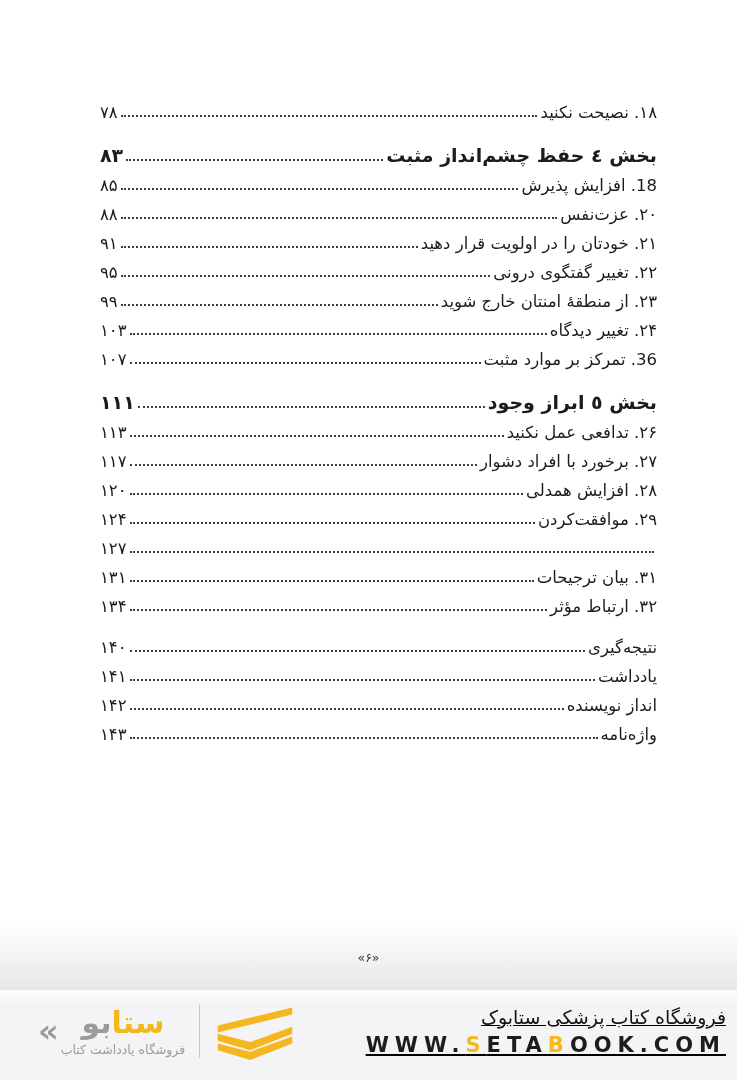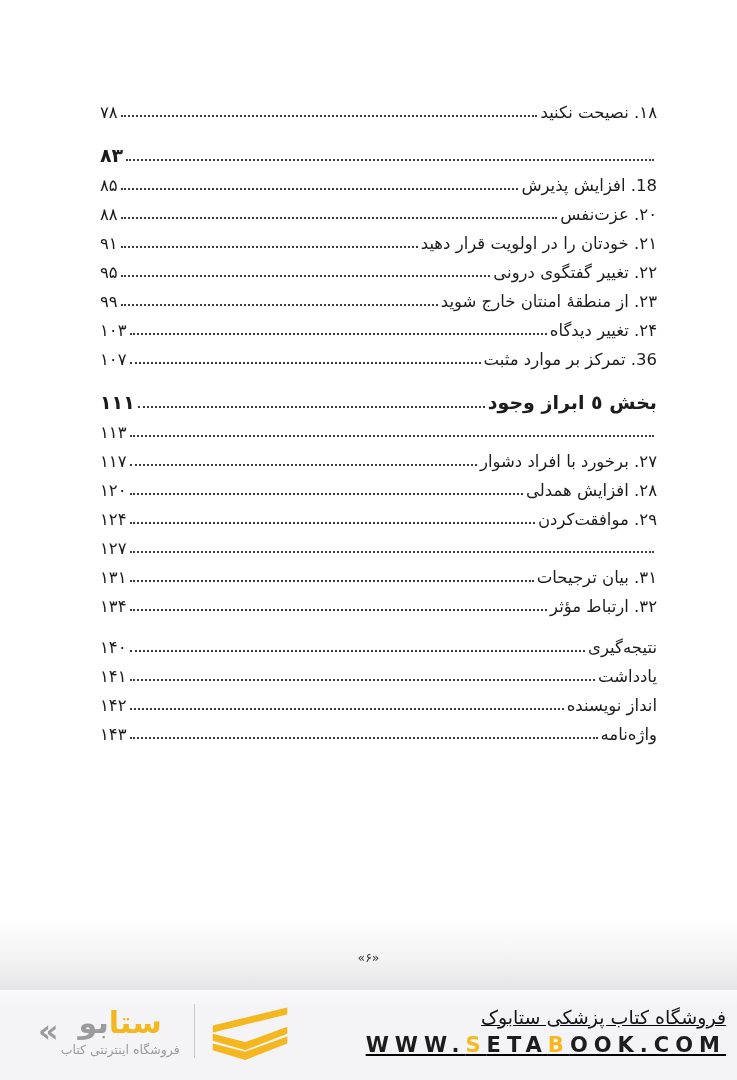--- a/index.html
+++ b/index.html
@@ -52,20 +52,21 @@
 
 <div class="stage">
 
   <div class="toc" id="toc">
       <div class="toc-row">
     <span class="toc-label">۱۸. نصیحت نکنید</span>
     <span class="toc-dots"></span>
     <span class="toc-page">۷۸</span>
   </div>
       <div class="toc-row heading">
+    <span class="toc-label">بخش ٤ حفظ چشم‌انداز مثبت</span>
     <span class="toc-dots"></span>
     <span class="toc-page">۸۳</span>
   </div>
       <div class="toc-row">
     <span class="toc-label">18. افزایش پذیرش</span>
     <span class="toc-dots"></span>
     <span class="toc-page">۸۵</span>
   </div>
       <div class="toc-row">
     <span class="toc-label">۲۰. عزت‌نفس</span>
@@ -96,20 +97,21 @@
     <span class="toc-label">36. تمرکز بر موارد مثبت</span>
     <span class="toc-dots"></span>
     <span class="toc-page">۱۰۷</span>
   </div>
       <div class="toc-row heading">
     <span class="toc-label">بخش ٥ ابراز وجود</span>
     <span class="toc-dots"></span>
     <span class="toc-page">۱۱۱</span>
   </div>
       <div class="toc-row">
+    <span class="toc-label">۲۶. تدافعی عمل نکنید</span>
     <span class="toc-dots"></span>
     <span class="toc-page">۱۱۳</span>
   </div>
       <div class="toc-row">
     <span class="toc-label">۲۷. برخورد با افراد دشوار</span>
     <span class="toc-dots"></span>
     <span class="toc-page">۱۱۷</span>
   </div>
       <div class="toc-row">
     <span class="toc-label">۲۸. افزایش همدلی</span>
@@ -161,21 +163,21 @@
   <div class="page-number">«۶»</div>
 
   <footer class="site-footer">
 
     <div class="logo-block">
       <span class="logo-mark">«</span>
       <div class="logo-words">
         <div class="wordmark">
           <span class="wm-yellow">ستا</span><span class="wm-gray">بو</span>
         </div>
-        <div class="logo-tagline">فروشگاه اینترنتی کتاب</div>
+        <div class="logo-tagline">فروشگاه یادداشت کتاب</div>
       </div>
       <div class="logo-divider"></div>
       <svg class="emblem" width="86" height="58" viewBox="0 0 90 84" preserveAspectRatio="none">
         <polygon points="6,34 84,8 84,18 6,44" fill="#F5B71F"></polygon>
         <polygon points="6,46 40,58 84,36 84,46 40,70 6,56" fill="#F5B71F"></polygon>
         <polygon points="6,60 40,72 84,50 84,60 40,84 6,70" fill="#F5B71F"></polygon>
       </svg>
     </div>
 
     <div class="footer-text">

